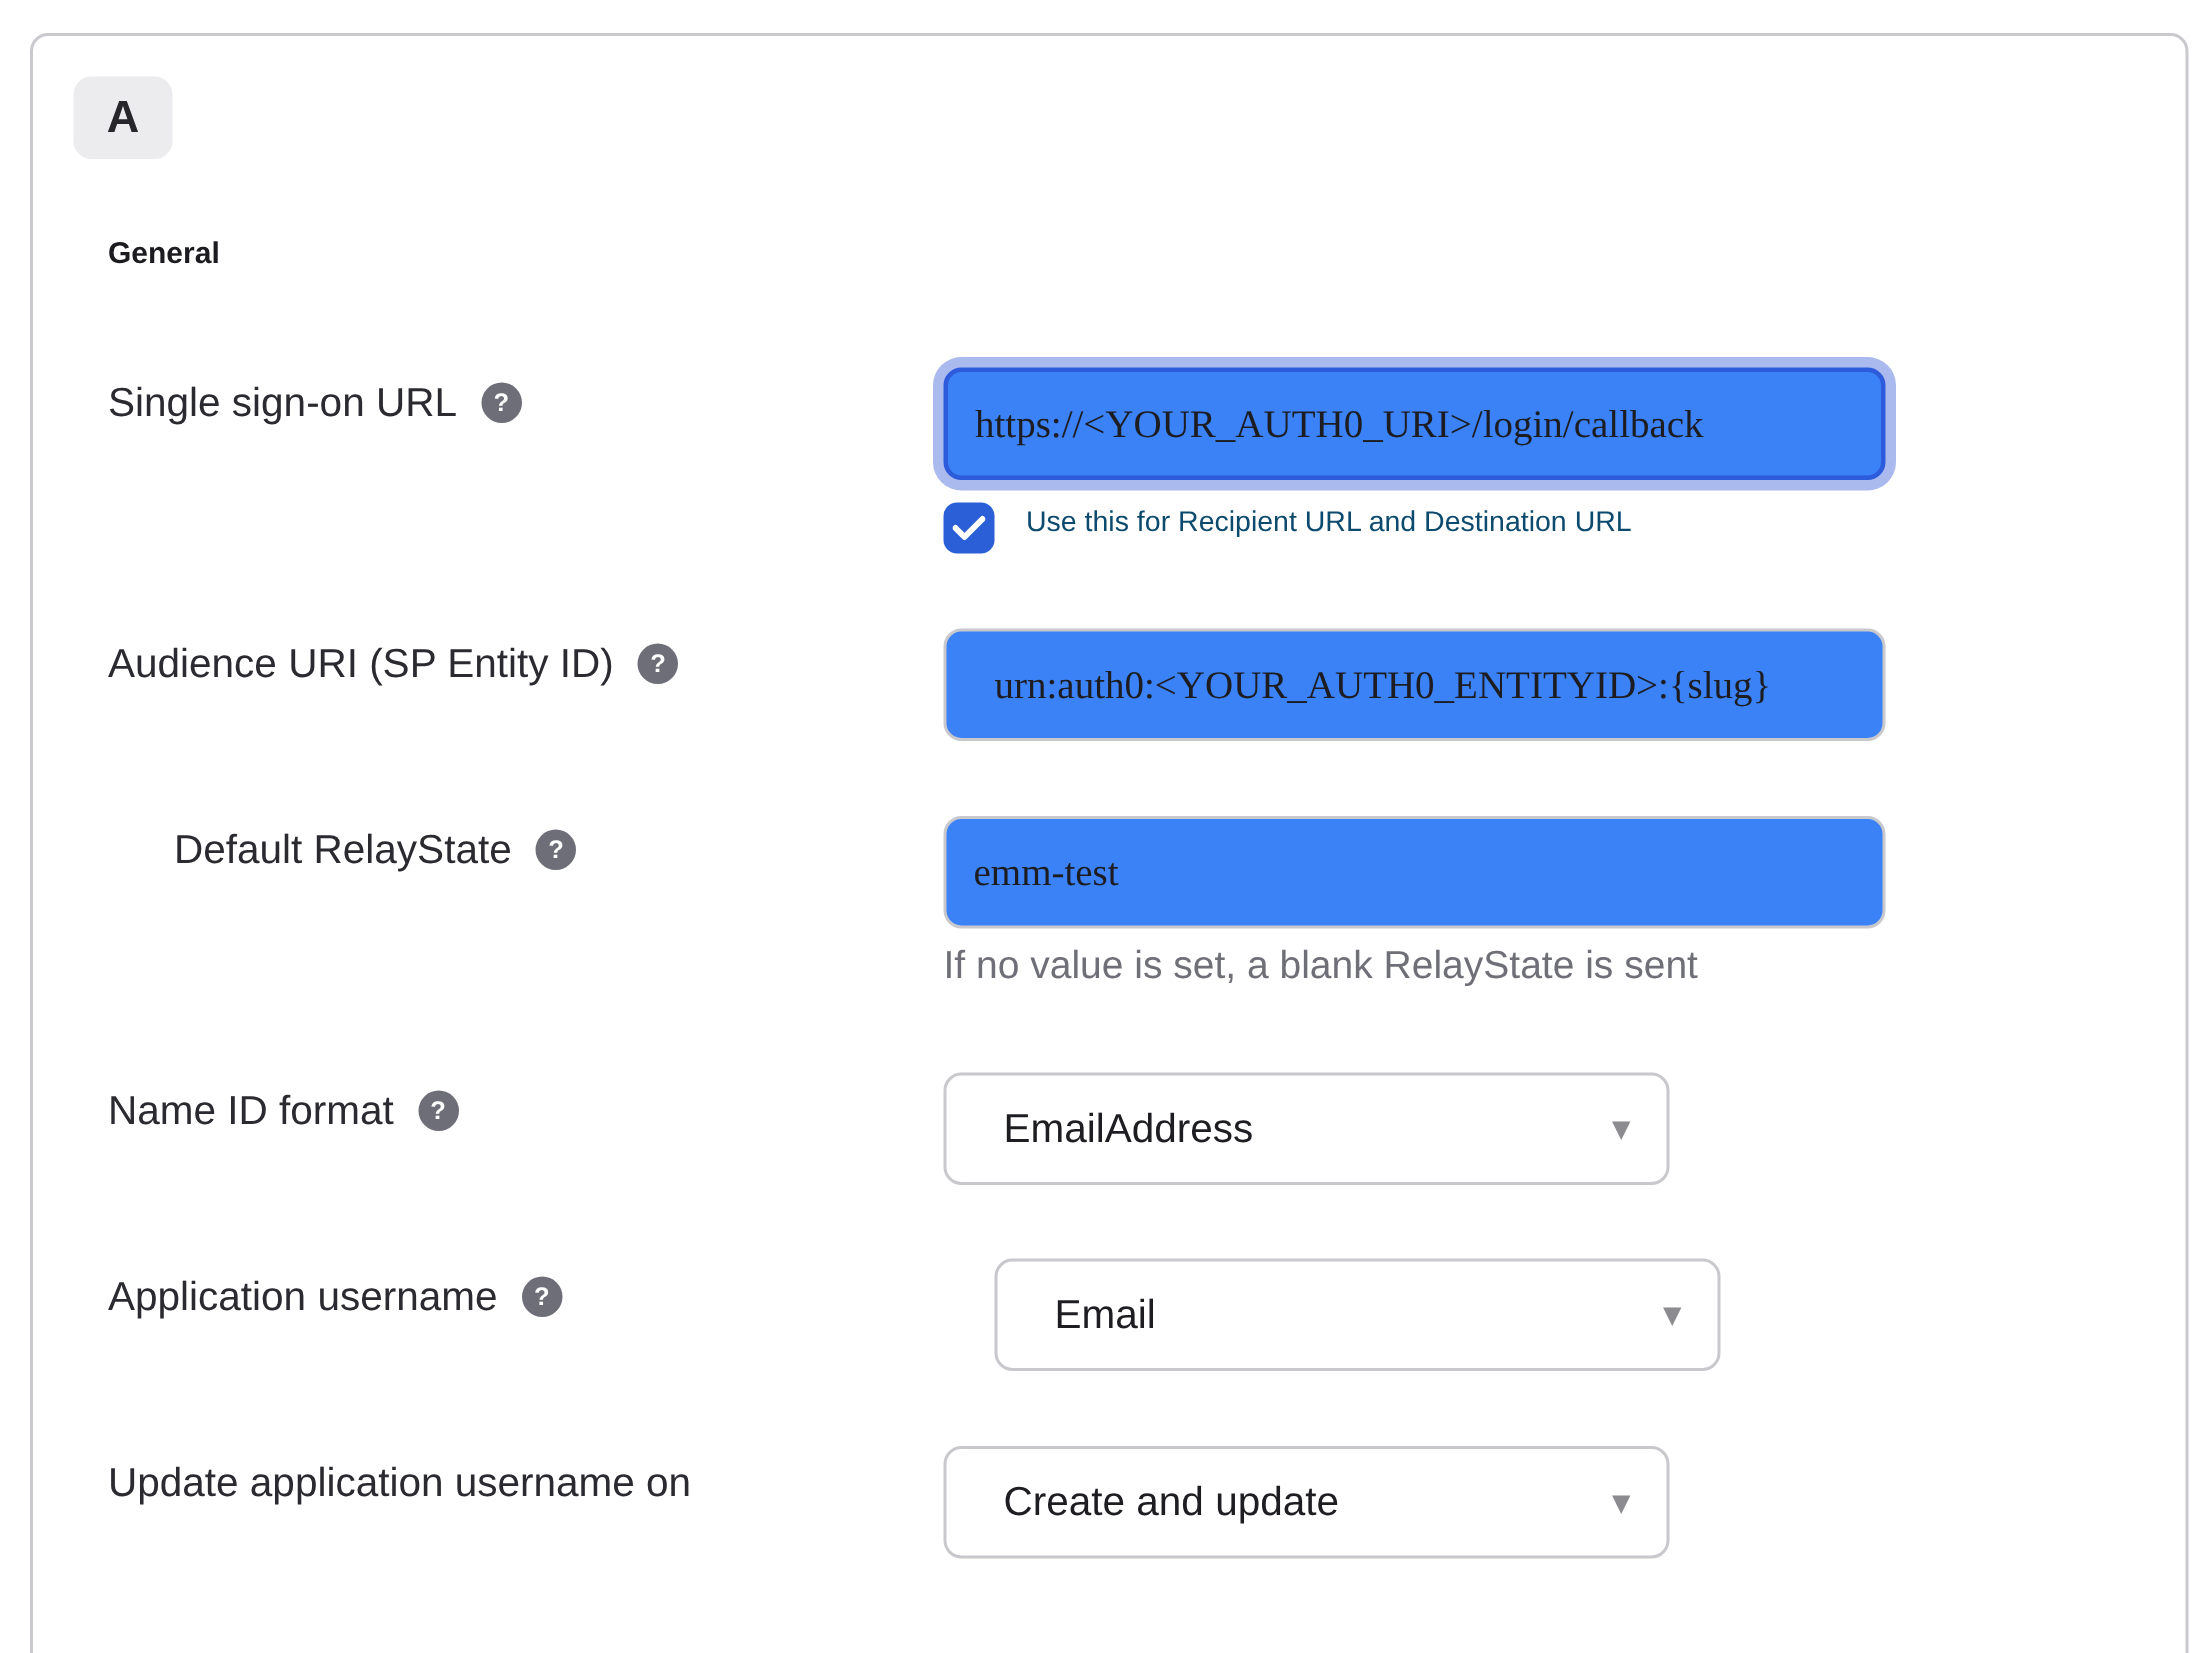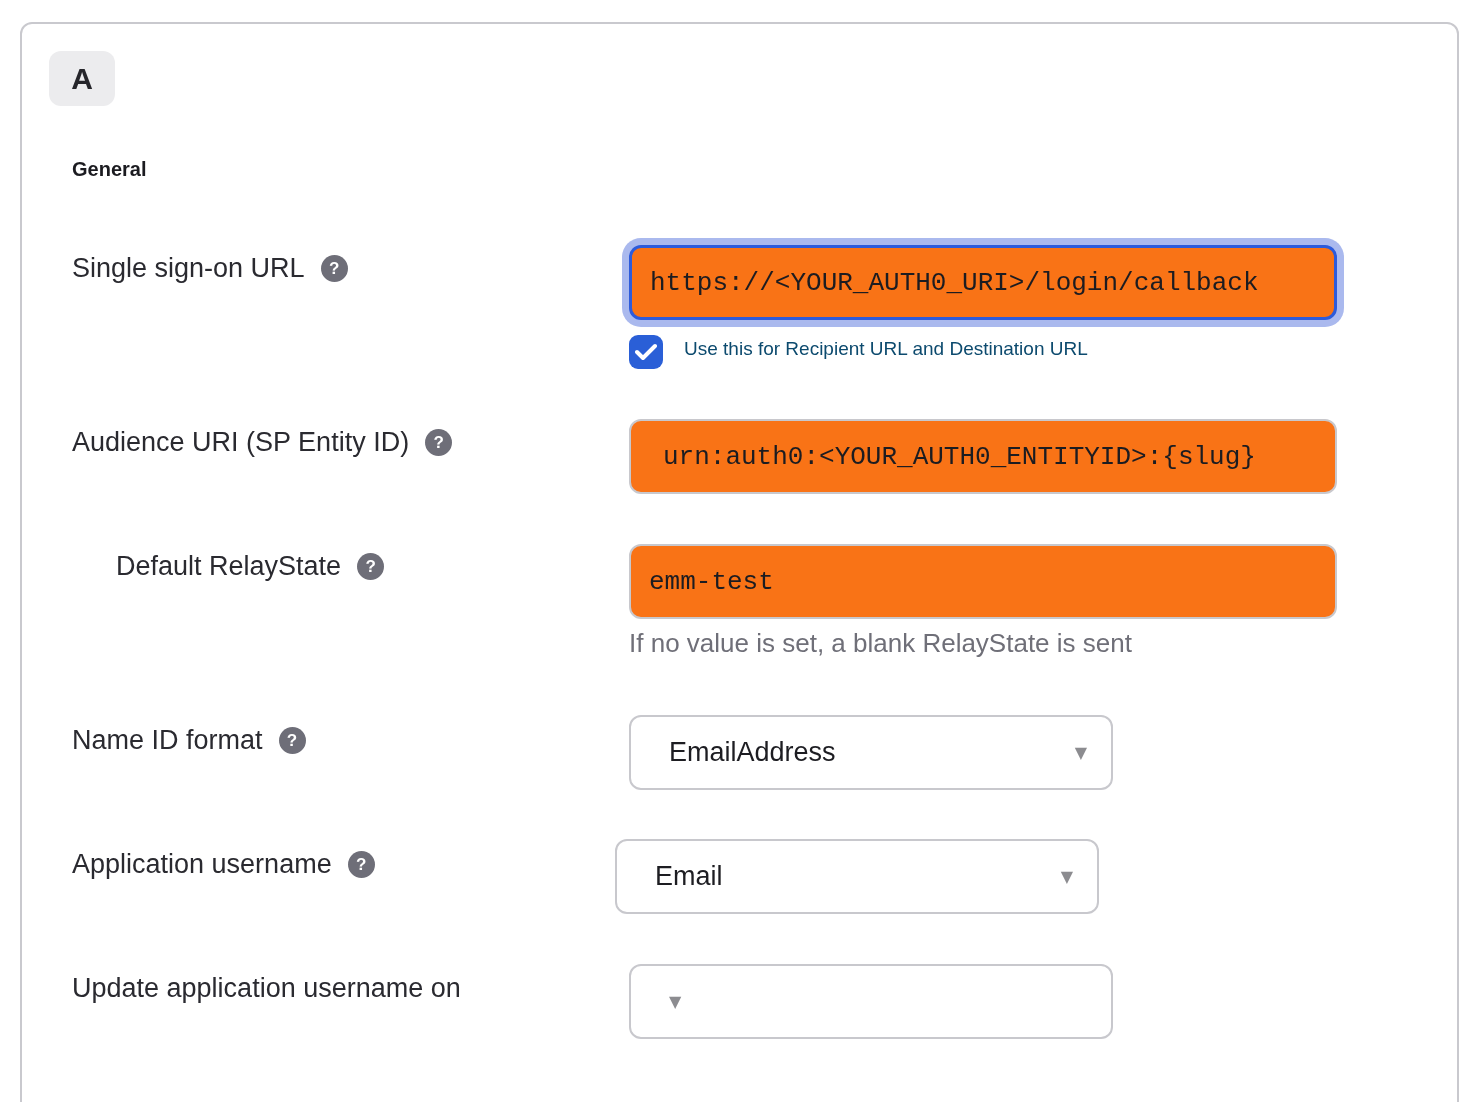--- a/index.html
+++ b/index.html
@@ -49,25 +49,25 @@
     border-radius: 50%;
     background: #6e6e78;
     color: #ffffff;
     display: inline-flex; align-items: center; justify-content: center;
     font-size: 17px; font-weight: bold;
     flex: 0 0 auto;
   }
 
   
   .text-input {
-    width: 708px; height: 75px;
+    width: 628px; height: 75px;
     border: 2px solid #c8c8cd;
     border-radius: 12px;
-    background: #f97316;
-    font-family: Liberation Mono, monospace;
+    background: #3b82f6;
+    font-family: Liberation Serif, serif;
     font-size: 26px; color: #1c1c21;
     padding: 0 18px 0 18px;
     outline: none;
   }
   .text-input.focused {
     border: 3px solid #2d5bdb;
     box-shadow: 0 0 0 7px #aab9ee;
   }
   .text-input.indent { padding-left: 32px; }
 
@@ -162,27 +162,28 @@
     <span class="select-value">EmailAddress</span>
     <span class="select-caret">▼</span>
   </div>
 
   <div class="abs" style="left:50px; top:825px;">
     <span class="field-label">
       <span>Application username</span>
       <span class="help-icon">?</span>
     </span>
   </div>
-  <div class="abs select" style="left:593px; top:815px;gap:39px;" role="listbox">
+  <div class="abs select" style="left:641px; top:815px;gap:39px;" role="listbox">
     <span class="select-value">Email</span>
     <span class="select-caret">▼</span>
   </div>
 
   <div class="abs" style="left:50px; top:949px;">
     <span class="field-label">
       <span>Update application username on</span>
     </span>
   </div>
   <div class="abs select" style="left:607px; top:940px;" role="listbox">
+    <span class="select-value">Create and update</span>
     <span class="select-caret">▼</span>
   </div>
 
 </div>
 
 </body></html>

